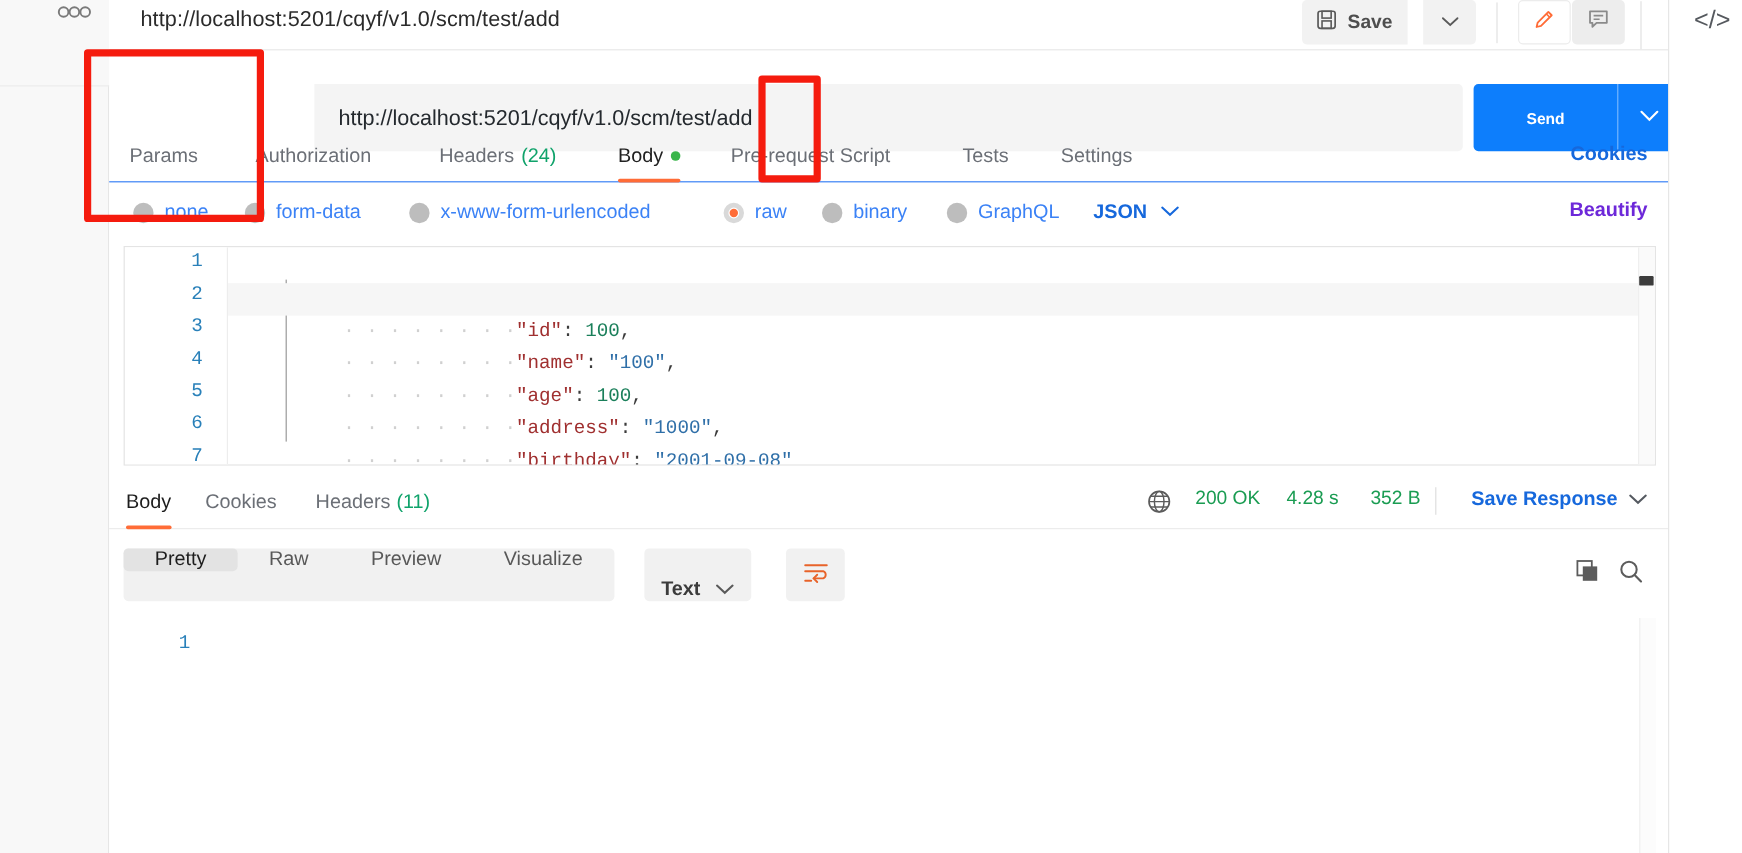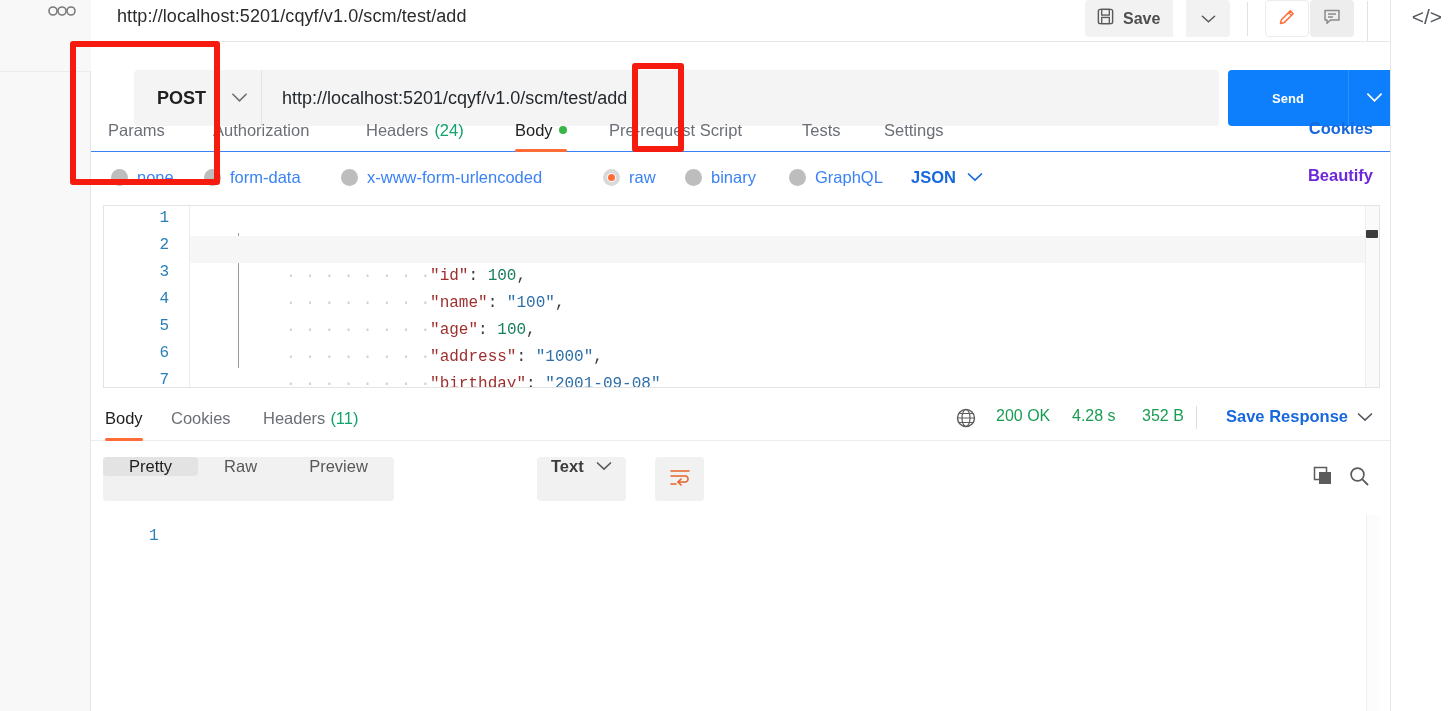--- a/index.html
+++ b/index.html
@@ -260,21 +260,21 @@
   .seg {
     display: flex; align-items: center; padding: 0 26px;
     font-size: 16.5px; color: #585858; cursor: pointer;
     border-radius: 4px;
   }
   .seg.active { background: #e3e3e3; color: #1d1d1d; }
   .text-sel {
     position: absolute; left: 446px; top: 457px;
     height: 44px; padding: 0 14px;
     background: #f1f1f1; border-radius: 4px;
-    display: flex; align-items: flex-start; gap: 12px; cursor: pointer;
+    display: flex; align-items: flex-end; gap: 12px; cursor: pointer;
   }
   .text-sel-label { font-size: 16.5px; color: #3c3c3c; font-weight: bold; }
   .wrap-btn {
     position: absolute; left: 564px; top: 457px;
     width: 49px; height: 44px;
     background: #f1f1f1; border-radius: 4px;
     display: flex; align-items: center; justify-content: center;
     cursor: pointer;
   }
   .copy-btn {
@@ -362,28 +362,20 @@
           <svg width="20" height="20" viewBox="0 0 20 20">
             <path d="M3 3.5 H17 V13 H8.5 L5 16.3 V13 H3 Z" fill="none" stroke="#8a8a8a" stroke-width="1.5" stroke-linejoin="round"></path>
             <path d="M6 7 H14 M6 10 H11" stroke="#8a8a8a" stroke-width="1.3"></path>
           </svg>
         </span>
       </div>
       <div class="divider-v" style="left:1276px; height:40px; top:1px"></div>
     </div>
 
     <div class="urlrow">
-      <div class="method-box">
-        <span class="method-label">POST</span>
-        <span class="method-caret">
-          <svg width="17" height="11" viewBox="0 0 18 11">
-              <path d="M2 2 L9 9 L16 2" fill="none" stroke="#6e6e6e" stroke-width="1.7" stroke-linecap="round"></path>
-            </svg>
-        </span>
-      </div>
       <div class="url-box">
         <span class="url-text">http://localhost:5201/cqyf/v1.0/scm/test/add</span>
       </div>
       <div class="send-btn">
         <span class="send-label">Send</span>
       </div>
       <div class="send-caret">
         <span>
           <svg width="17" height="11" viewBox="0 0 18 11">
               <path d="M2 2 L9 9 L16 2" fill="none" stroke="#ffffff" stroke-width="1.9" stroke-linecap="round"></path>
@@ -530,20 +522,21 @@
               <path d="M1.5 2 L8 8 L14.5 2" fill="none" stroke="#555a61" stroke-width="1.7" stroke-linecap="round"></path>
             </svg>
         </span>
       </div>
     </div>
 
     <div class="segctl">
       <div class="seg active">Pretty</div>
       <div class="seg">Raw</div>
       <div class="seg">Preview</div>
+      <div class="seg">Visualize</div>
     </div>
 
     <div class="text-sel">
       <span class="text-sel-label">Text</span>
       <span>
         <svg width="16" height="10" viewBox="0 0 16 10">
             <path d="M1.5 2 L8 8 L14.5 2" fill="none" stroke="#5a5a5a" stroke-width="1.7" stroke-linecap="round"></path>
           </svg>
       </span>
     </div>

